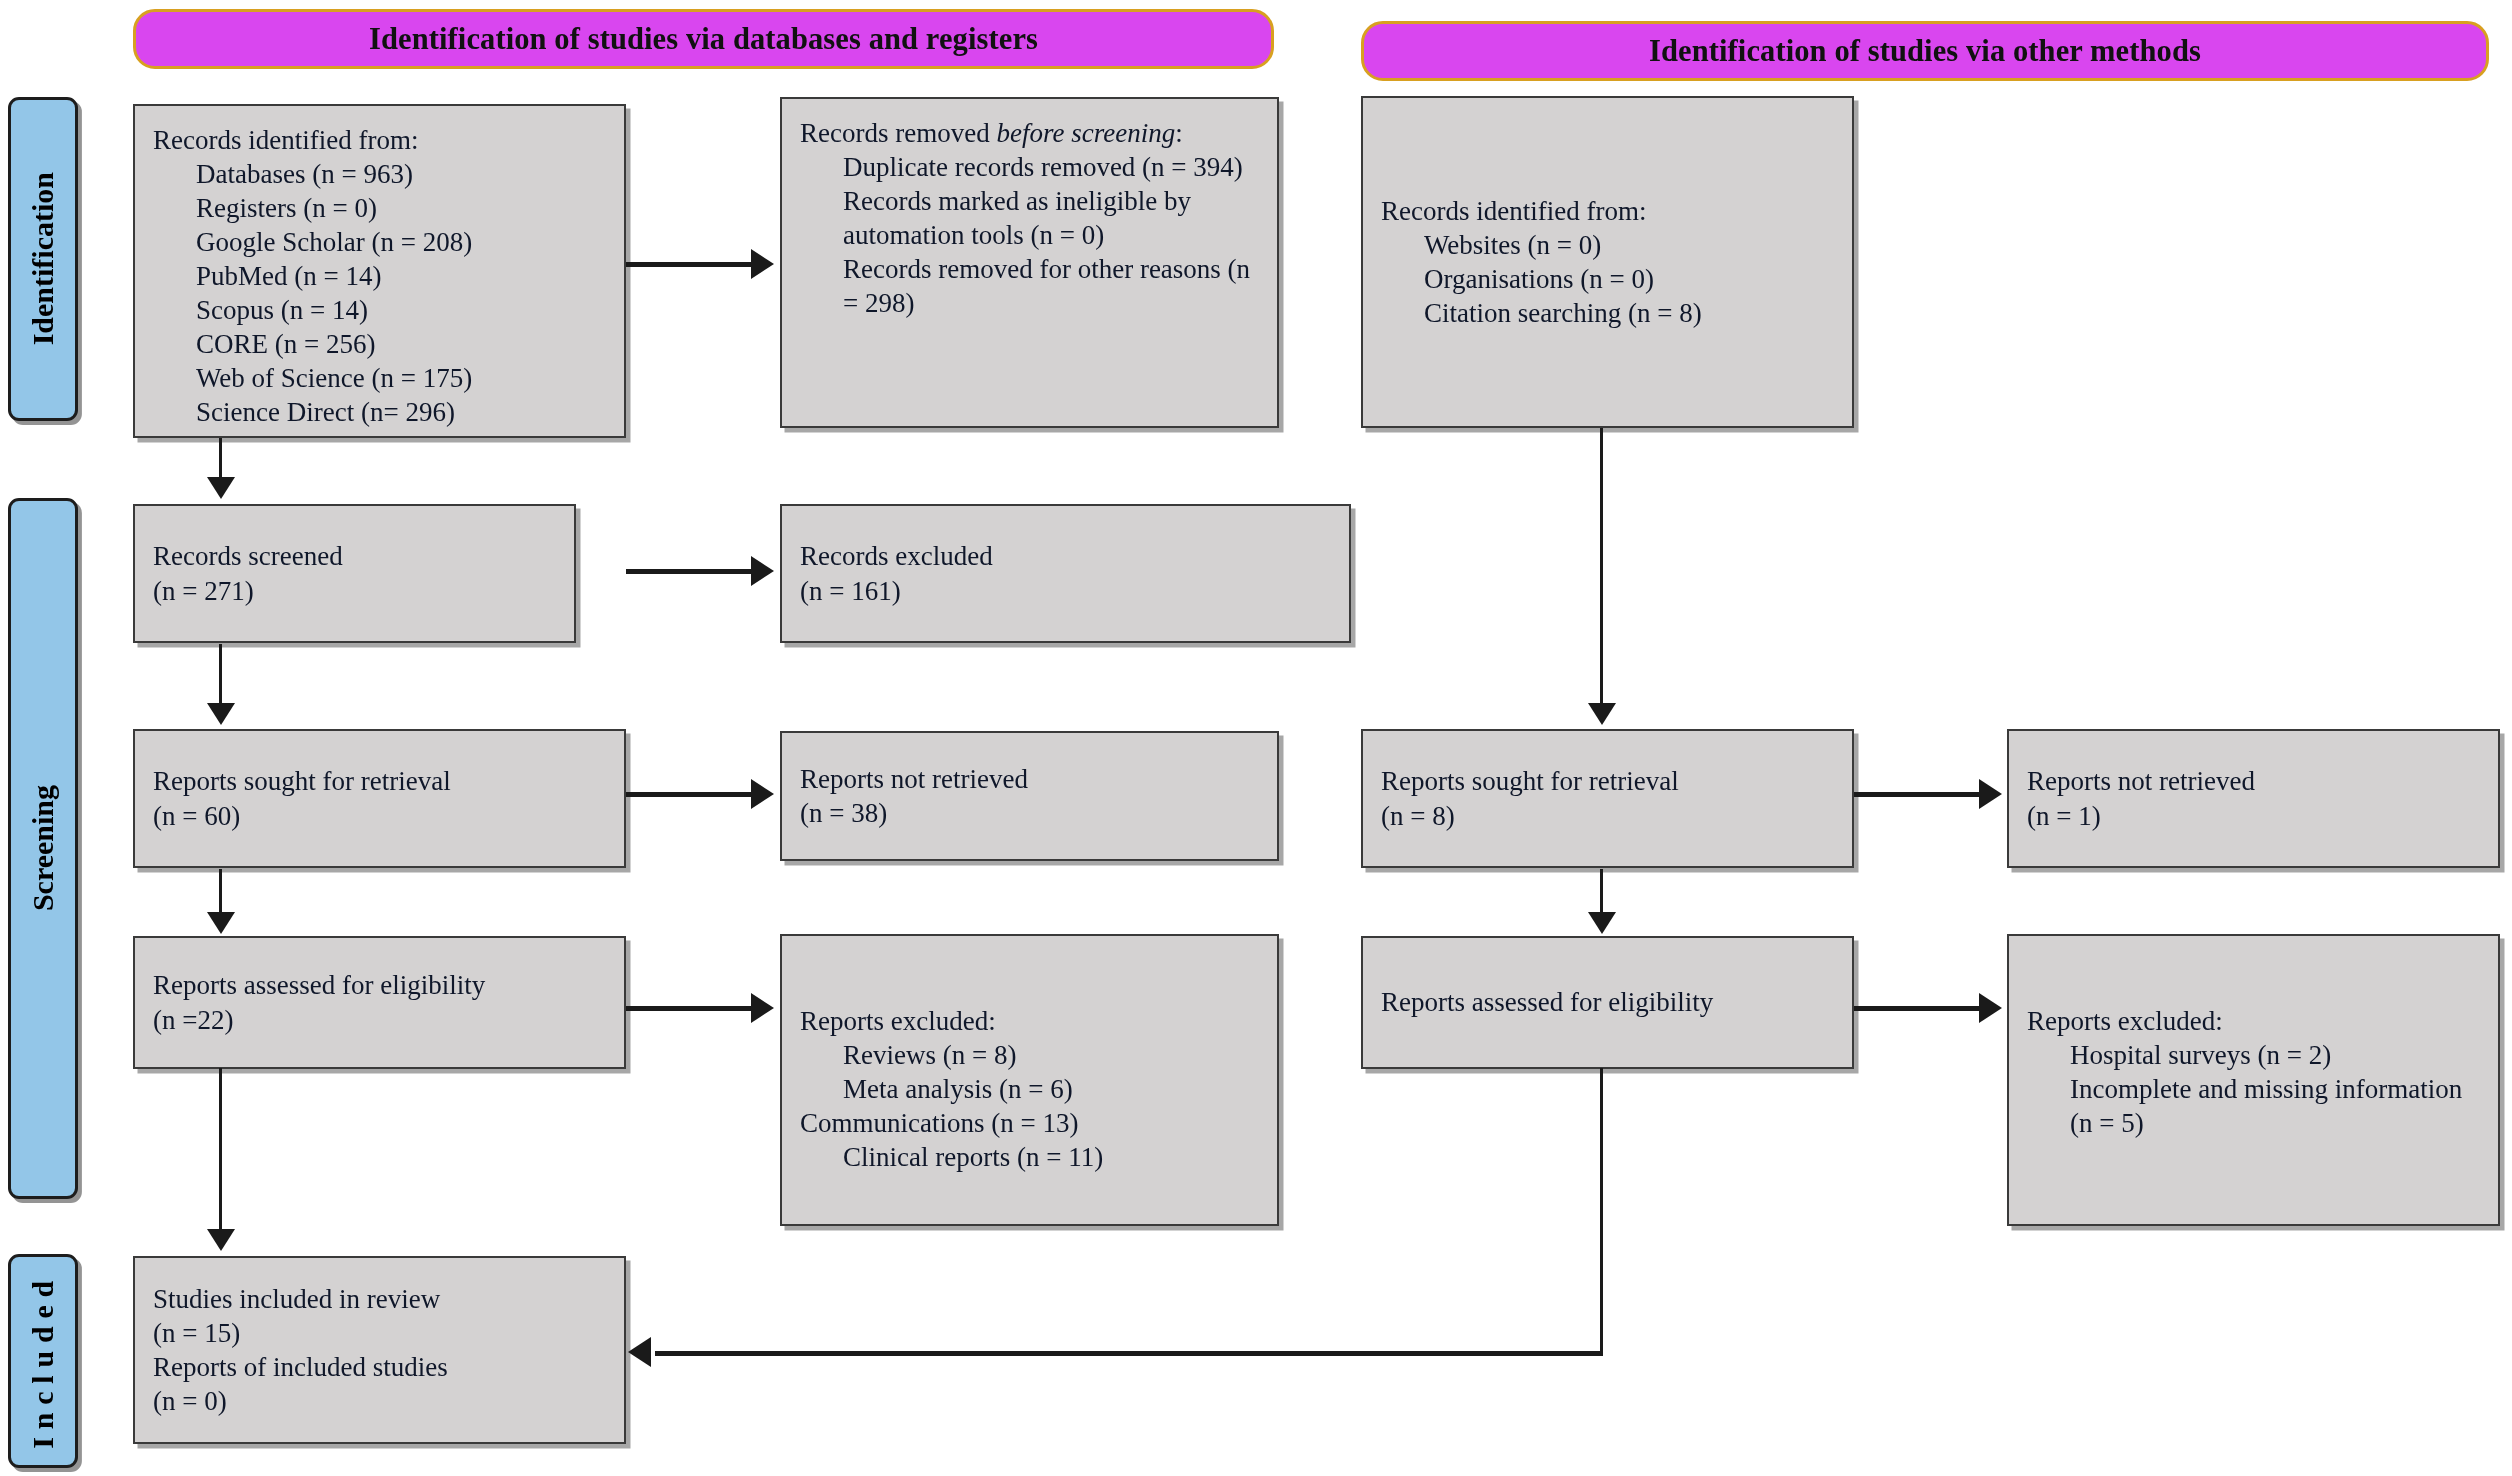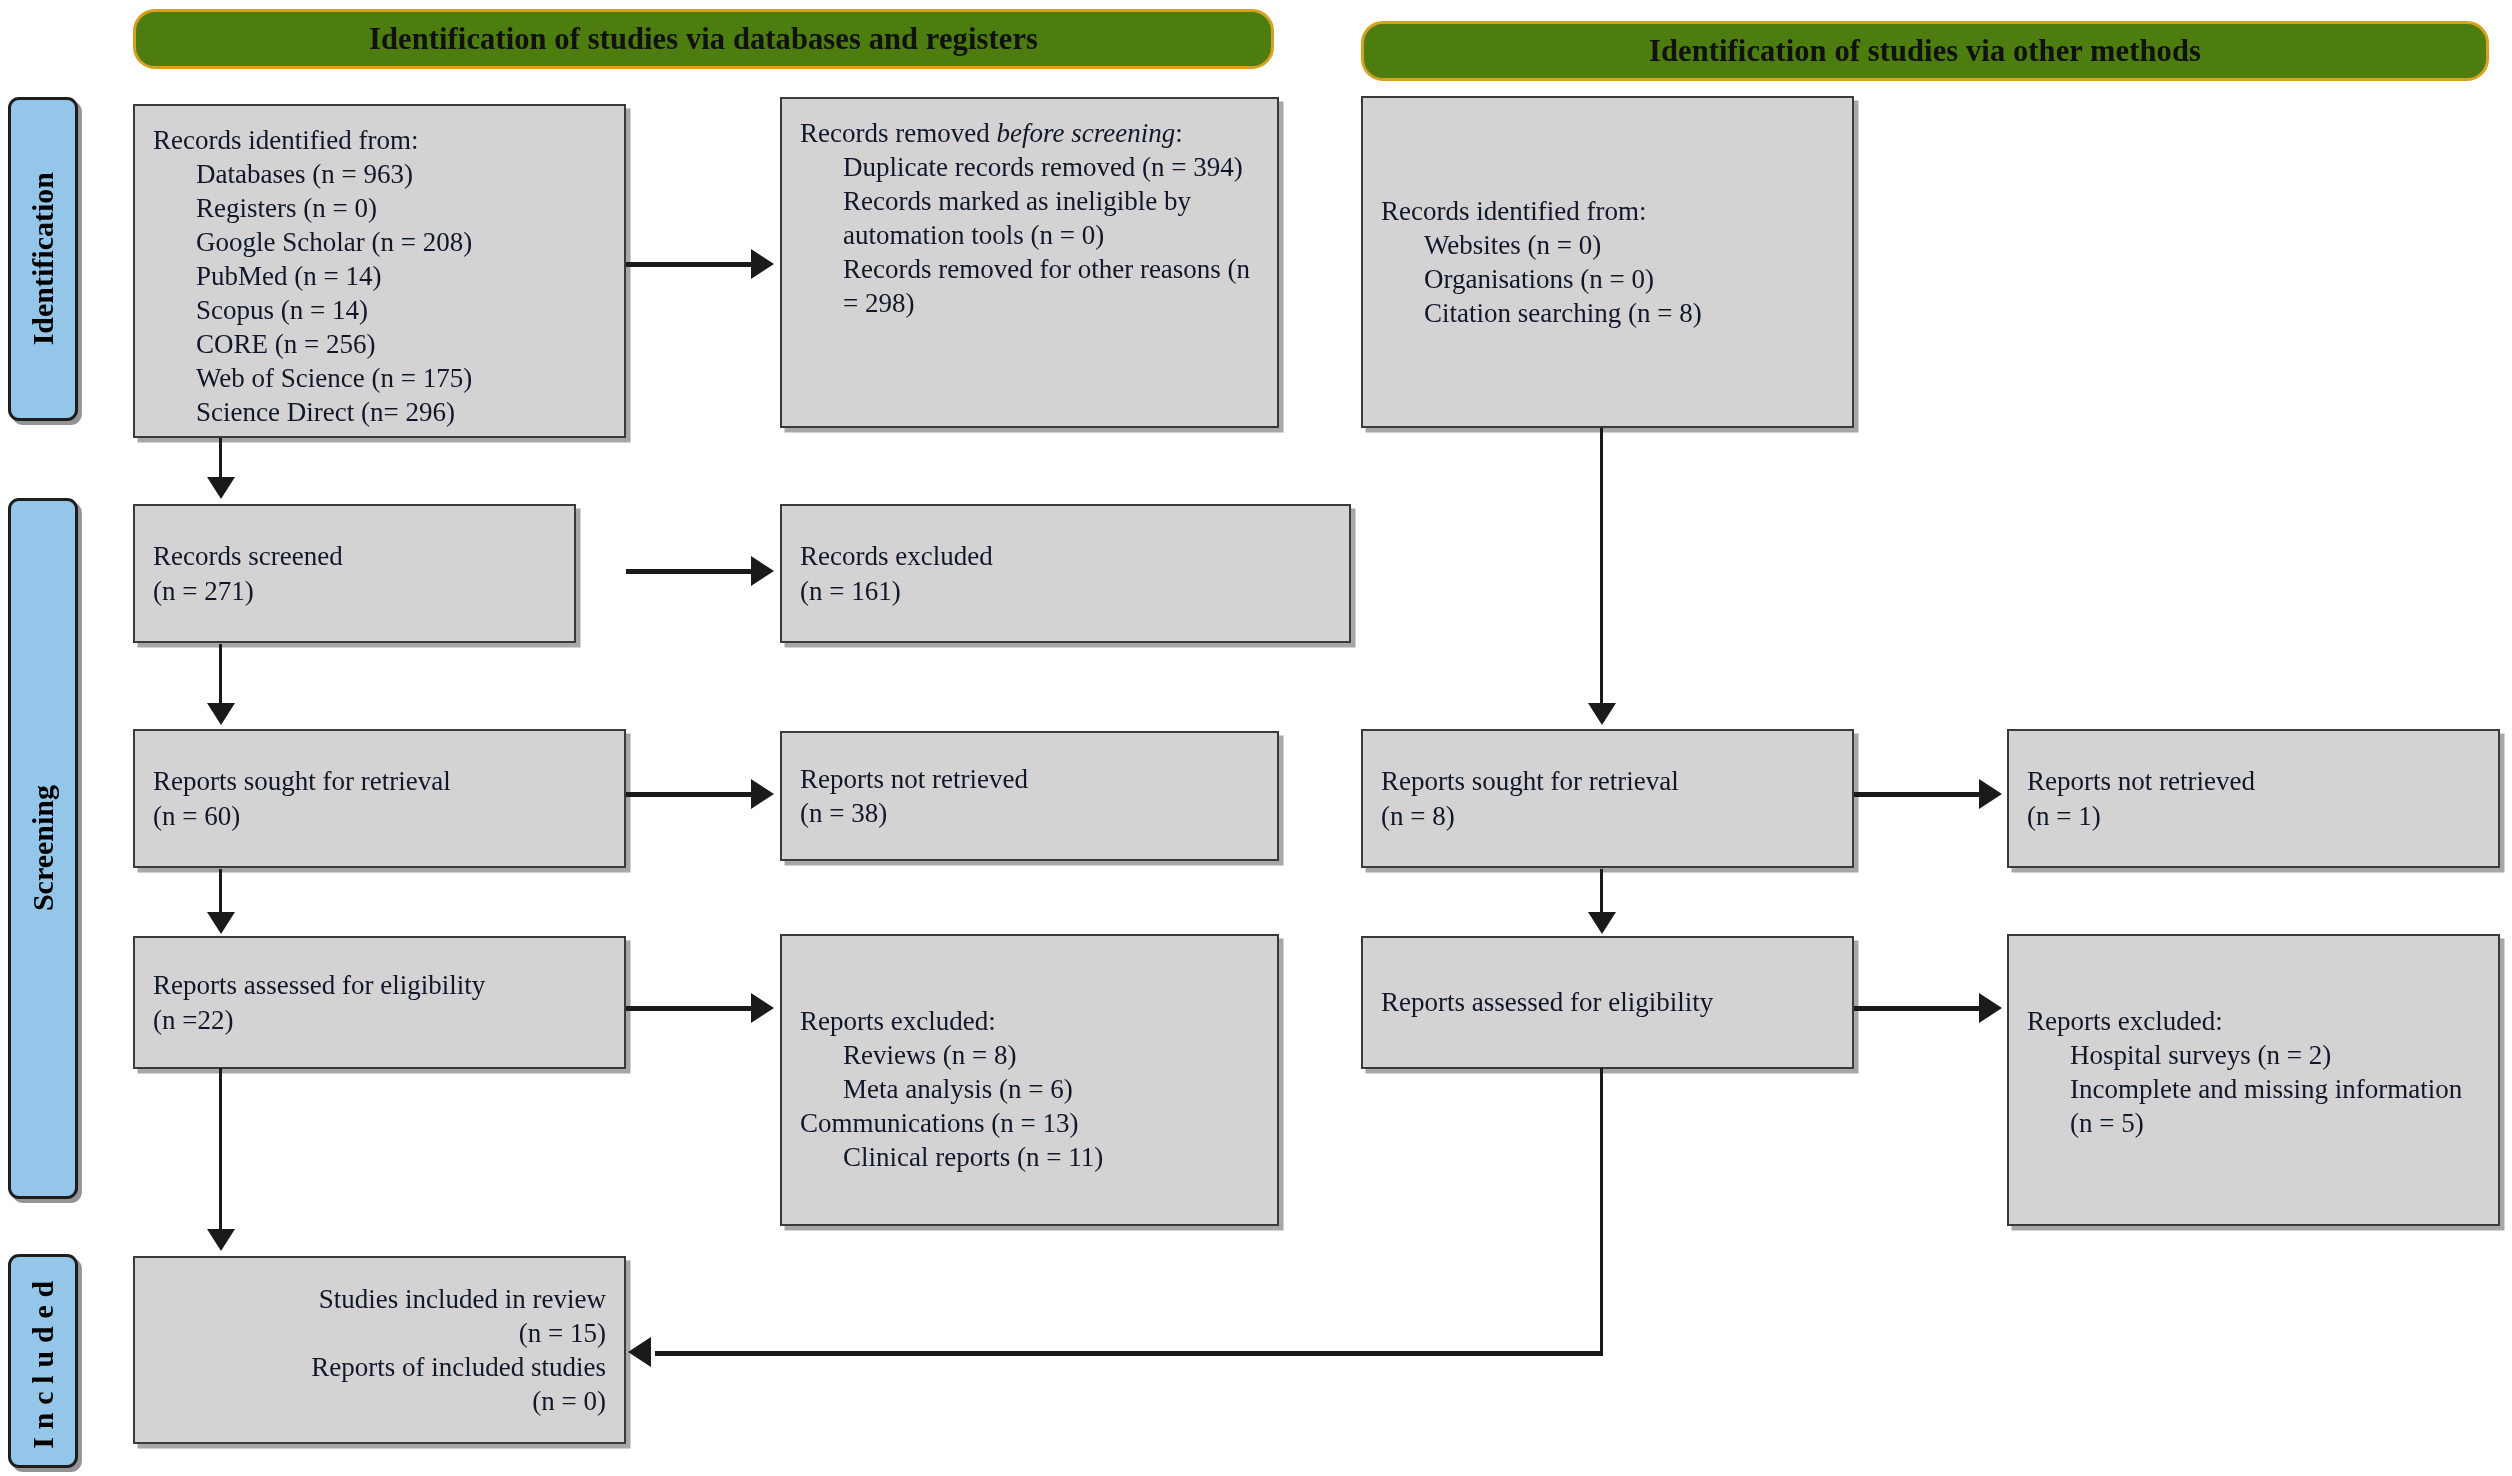--- a/index.html
+++ b/index.html
@@ -2,21 +2,21 @@
 <html style="font-size:10.4px"><head>
 <meta charset="utf-8">
 <style>
   html,body{margin:0;padding:0;background:#ffffff;}
   body{width:2512px;height:1477px;font-family:"Liberation Serif",serif;}
   #stage{position:relative;width:2512px;height:1477px;overflow:hidden;background:#fff;}
 
   
   .banner{
     position:absolute;
-    background:#4d7c0f;
+    background:#d946ef;
     border:3.2px solid #d8a020;
     border-radius:22px;
     box-sizing:border-box;
     display:flex;align-items:center;justify-content:center;
     font-family:"Liberation Serif",serif;
     font-size:30.5px;font-weight:700;color:#111;
     letter-spacing:0.1px;
   }
 
   
@@ -135,21 +135,21 @@
   </div>
 
   <div class="box" style="left:780px;top:934px;width:499px;height:292px;padding-top:68px;">
     <span class="ln">Reports excluded:</span>
     <span class="ln ind">Reviews (n = 8)</span>
     <span class="ln ind">Meta analysis (n = 6)</span>
     <span class="ln">Communications (n = 13)</span>
     <span class="ln ind">Clinical reports (n = 11)</span>
   </div>
 
-  <div class="box vc" style="left:133px;top:1256px;width:493px;height:188px;text-align:right;">
+  <div class="box vc" style="left:133px;top:1256px;width:493px;height:188px;">
     <span class="ln">Studies included in review</span>
     <span class="ln">(n = 15)</span>
     <span class="ln">Reports of included studies</span>
     <span class="ln">(n = 0)</span>
   </div>
 
   <div class="box vc" style="left:1361px;top:96px;width:493px;height:332px;">
     <span class="ln">Records identified from:</span>
     <span class="ln ind">Websites (n = 0)</span>
     <span class="ln ind">Organisations (n = 0)</span>

